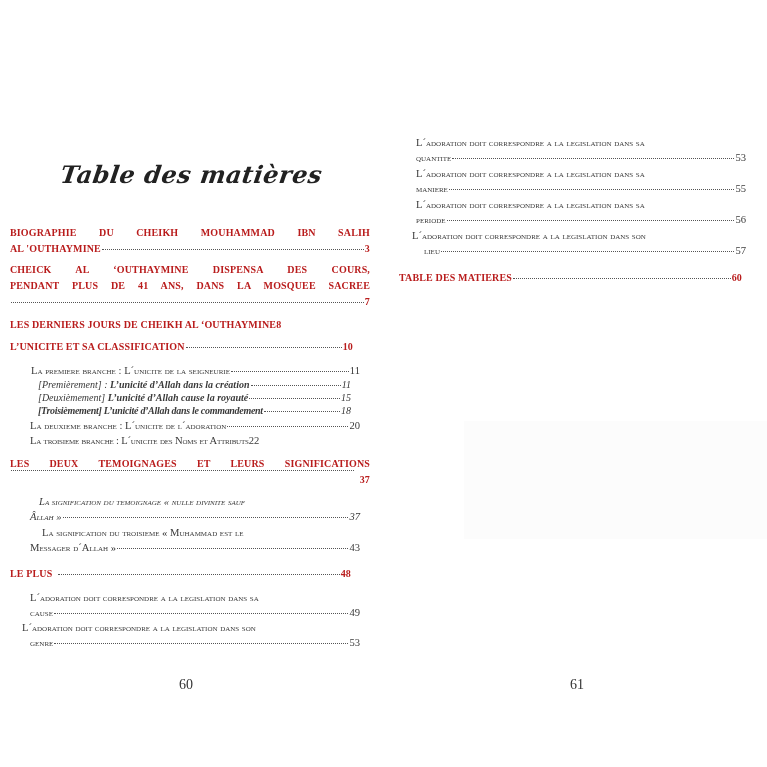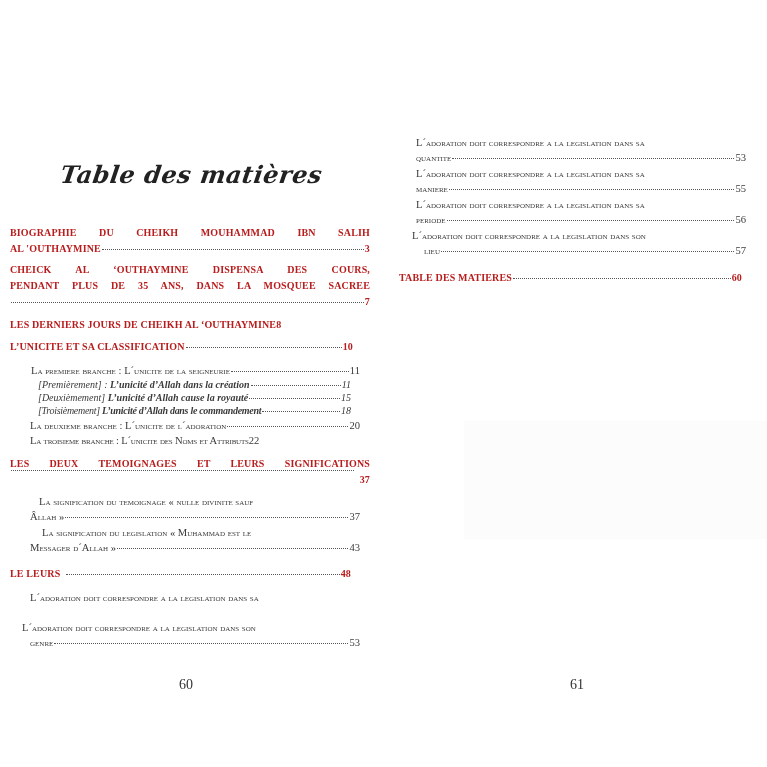--- a/index.html
+++ b/index.html
@@ -43,21 +43,21 @@
     <div class="just">BIOGRAPHIE DU CHEIKH    MOUHAMMAD IBN SALIH</div>
     <div class="row">
       <span class="txt">AL 'OUTHAYMINE</span>
       <span class="dots"></span>
       <span class="num">3</span>
     </div>
   </div>
 
   <div class="entry lvl1" style="left:10px; top:230px; width:360px;">
     <div class="just">CHEICK AL ‘OUTHAYMINE DISPENSA DES COURS,</div>
-    <div class="just" style="word-spacing:-1px;">PENDANT PLUS DE 35 ANS, DANS LA MOSQUEE SACREE</div>
+    <div class="just" style="word-spacing:-1px;">PENDANT PLUS DE 41 ANS, DANS LA MOSQUEE SACREE</div>
     <div class="row">
       <span class="dots"></span>
       <span class="num">7</span>
     </div>
   </div>
 
   <div class="entry lvl1" style="left:10px; top:285px; width:360px;">
     <div class="row">
       <span class="txt">LES DERNIERS JOURS DE CHEIKH AL ‘OUTHAYMINE</span>
       <span class="num">8</span>
@@ -91,21 +91,21 @@
   <div class="entry lvl3" style="left:38px; top:359px; width:313px;">
     <div class="row">
       <span class="txt"><span style="font-weight:normal;">[Deuxièmement]</span> <span style="font-weight:bold;">L’unicité d’Allah cause la royauté</span></span>
       <span class="dots"></span>
       <span class="num">15</span>
     </div>
   </div>
 
   <div class="entry lvl3" style="left:38px; top:372px; width:313px;">
     <div class="row">
-      <span class="txt" style="letter-spacing:-0.3px;"><span style="font-weight:normal;">[Troisièmement]</span> <span style="font-weight:bold;">L’unicité d’Allah dans le commandement</span></span>
+      <span class="txt" style="letter-spacing:-0.3px;"><span style="font-weight:bold;">[Troisièmement]</span> <span style="font-weight:bold;">L’unicité d’Allah dans le commandement</span></span>
       <span class="dots"></span>
       <span class="num">18</span>
     </div>
   </div>
 
   <div class="entry lvl2" style="left:30px; top:386px; width:330px;">
     <div class="row">
       <span class="txt">La deuxieme branche : L´unicite de l´adoration</span>
       <span class="dots"></span>
       <span class="num">20</span>
@@ -125,48 +125,53 @@
       <span class="num">37</span>
     </div>
   </div>
 
   <div class="entry lvl1" style="left:10px; top:440px; width:345px;">
     <div class="row">
         <span class="dots"></span>
       </div>
   </div>
 
-  <div class="entry lvl2" style="left:30px; top:462px; width:330px;">
+  <div class="entry lvl2" style="left:30px; top:462px; width:330px;font-style:italic;">
     <div style="padding-left:9px;">La signification du temoignage « nulle divinite sauf</div>
     <div class="row">
       <span class="txt">Âllah »</span>
       <span class="dots"></span>
       <span class="num">37</span>
     </div>
   </div>
 
   <div class="entry lvl2" style="left:30px; top:493px; width:330px;">
-    <div style="padding-left:12px;">La signification du legislation « Muhammad est le</div>
+    <div style="padding-left:12px;">La signification du troisieme « Muhammad est le</div>
     <div class="row">
       <span class="txt">Messager d´Allah »</span>
       <span class="dots"></span>
       <span class="num">43</span>
     </div>
   </div>
 
   <div class="entry lvl1" style="left:10px; top:534px; width:341px;">
     <div class="row">
-      <span class="txt">LE LEURS</span>
+      <span class="txt">LE PLUS</span>
       <span class="dots" style="margin-left:6px;"></span>
       <span class="num">48</span>
     </div>
   </div>
 
   <div class="entry lvl2" style="left:30px; top:558px; width:330px;">
     <div>L´adoration doit correspondre a la legislation dans sa</div>
+    <div class="row">
+      <span class="txt">cause</span>
+      <span class="dots"></span>
+      <span class="num">49</span>
+    </div>
   </div>
 
   <div class="entry lvl2" style="left:22px; top:588px; width:338px;">
     <div>L´adoration doit correspondre a la legislation dans son</div>
     <div class="row" style="padding-left:8px;">
       <span class="txt">genre</span>
       <span class="dots"></span>
       <span class="num">53</span>
     </div>
   </div>

